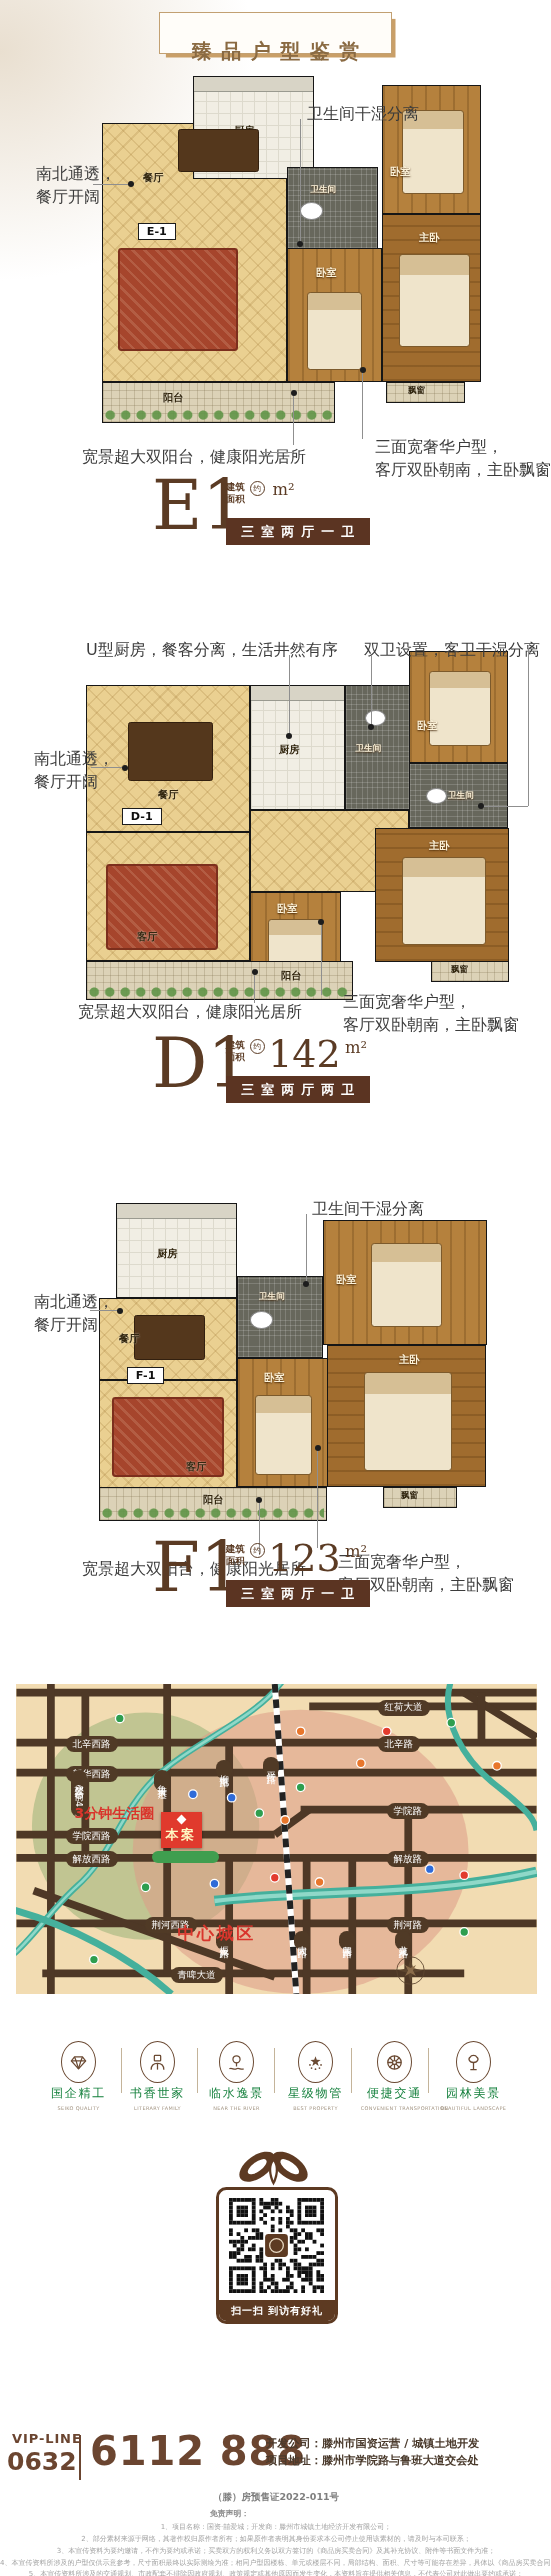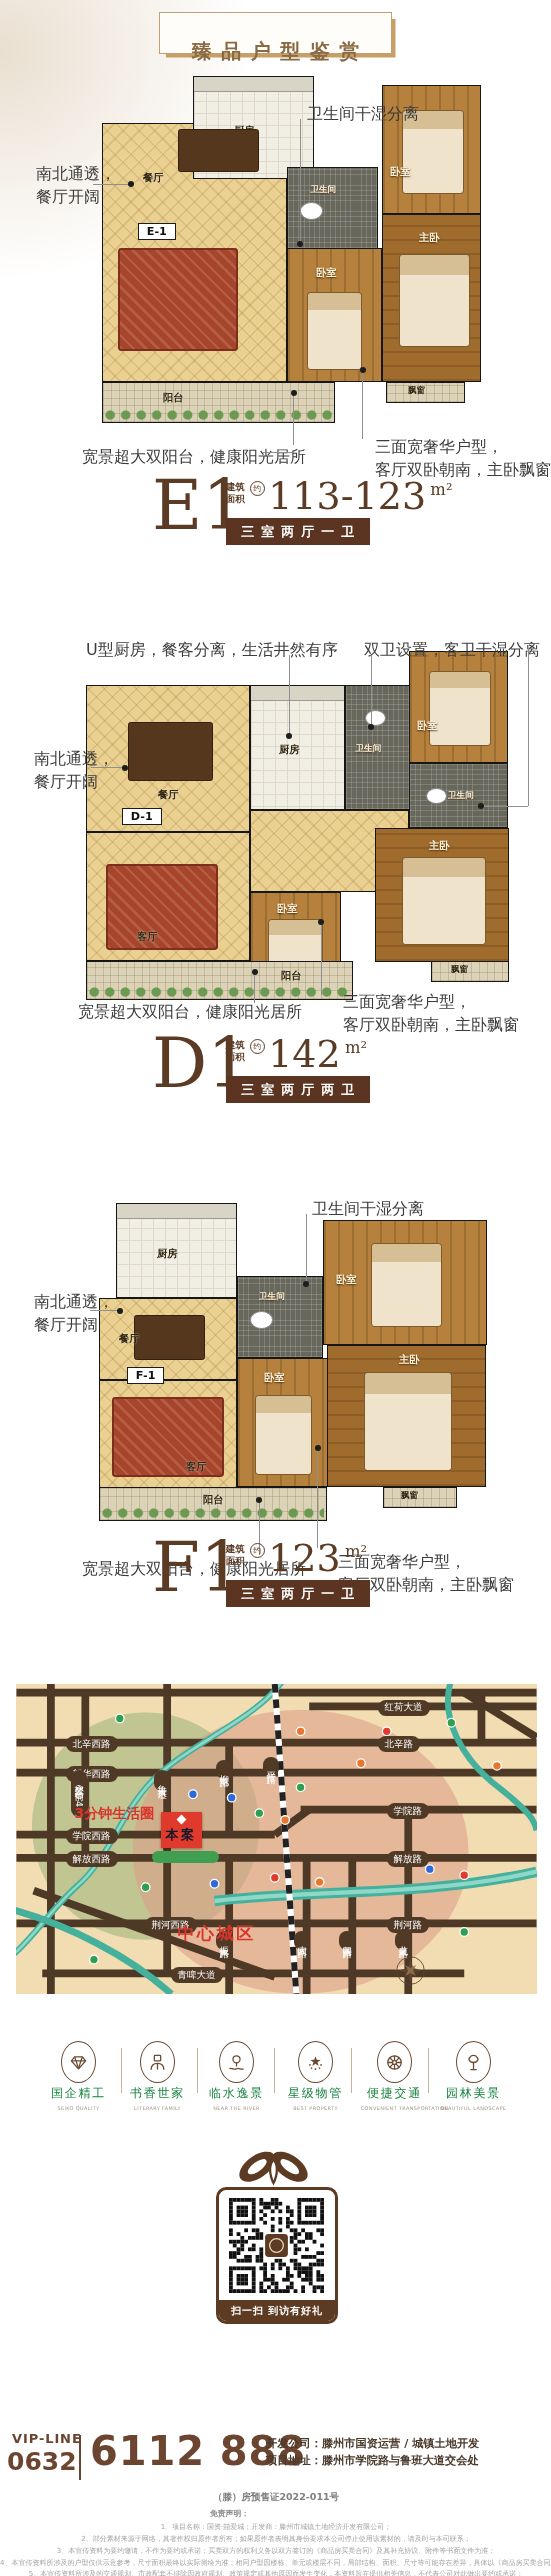--- a/index.html
+++ b/index.html
@@ -75,21 +75,21 @@
   
   .map{position:absolute;left:15.5px;top:1684px;width:521px;height:310px;background:#f2dcb2;overflow:hidden;}
   .map svg{position:absolute;left:0;top:0;}
   .pill{position:absolute;background:#503a26;color:#fff;font-size:9.5px;padding:1.7px 7px;border-radius:7.8px;
        white-space:nowrap;z-index:5;}
   .pill.v{writing-mode:vertical-rl;padding:7px 1.7px;border-radius:7.8px;letter-spacing:1.7px;}
   .map-red{position:absolute;color:#d9352c;font-weight:700;z-index:5;white-space:nowrap;}
   .site-box{position:absolute;left:145px;top:128px;width:41px;height:36px;background:#e03a2d;z-index:6;
        display:flex;flex-direction:column;align-items:center;justify-content:center;box-shadow:0 0.9px 2.6px rgba(0,0,0,.4);}
   .site-box .mark{width:7px;height:7px;background:#fff;transform:rotate(45deg);margin-bottom:2.6px;}
-  .site-box .t{color:#0f172a;font-size:13px;font-weight:700;letter-spacing:2.6px;}
+  .site-box .t{color:#fef9c3;font-size:13px;font-weight:700;letter-spacing:2.6px;}
   .park{position:absolute;left:136px;top:167px;width:67px;height:12px;background:#3f9e4f;border-radius:6px;z-index:5;}
 
   
   .features{position:absolute;left:43px;top:2041px;width:466px;display:flex;justify-content:space-between;}
   .feat{width:71px;text-align:center;position:relative;}
   .feat-oval{width:33px;height:40px;border:1.7px solid #6b4a33;border-radius:50%;margin:0 auto;
        display:flex;align-items:center;justify-content:center;}
   .feat-label{margin-top:2px;font-size:12px;font-weight:400;color:#15803d;letter-spacing:1.7px;white-space:nowrap;}
   .feat-sub{margin-top:2.6px;font-size:5.2px;color:#a29482;letter-spacing:0.4px;white-space:nowrap;transform:scale(.95);}
   .fdiv{position:absolute;top:2048px;width:0.9px;height:45px;background:#c4b49a;}
@@ -173,21 +173,20 @@
 客厅双卧朝南，主卧飘窗</div>
   <div class="cline" style="left:362px;top:372px;width:0.9px;height:67px;"></div>
   <div class="cdot" style="left:360px;top:367px;"></div>
 
   <div class="plan-title" style="left:152px;top:478px;">
     <div class="pt-letter">E1</div>
     <div class="pt-right">
       <div class="pt-area-row">
         <span class="pt-area-label">建筑面积</span>
         <span class="pt-approx">约</span>
-        <span class="pt-area-value">113-123</span>
         <span class="pt-area-unit">m²</span>
       </div>
       <div class="pt-spec-bar">三室两厅一卫</div>
     </div>
   </div>
 
   <div class="plan" style="left:86px;top:651px;width:422px;height:349px;">
     <div class="rm tan" style="left:0;top:34px;width:164px;height:147px;">
       <div class="dtable" style="left:41px;top:36px;width:83px;height:57px;"></div>
       <span class="rlbl" style="left:71px;top:102px;">餐厅</span>

